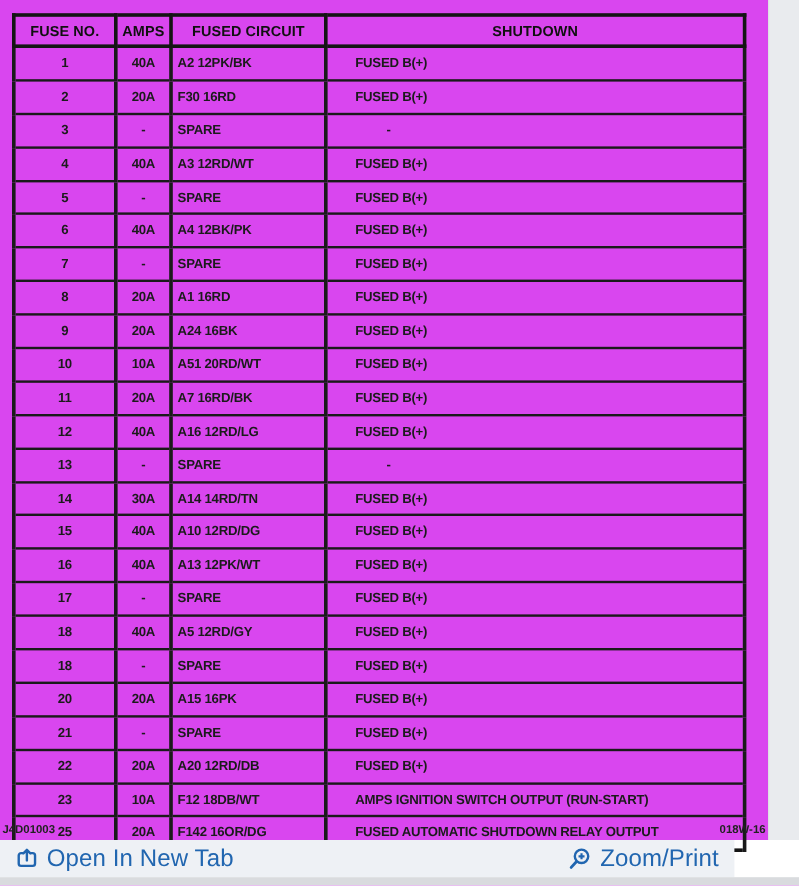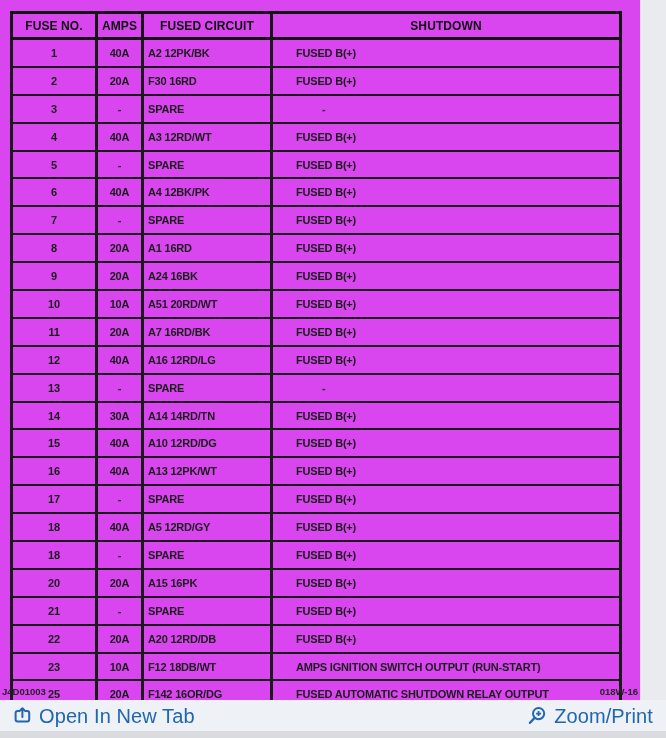--- a/index.html
+++ b/index.html
@@ -40,21 +40,21 @@
   .fuse-table td.col-fn.dash{padding-left:49px;}
 
   .plate-code{
     position:absolute;top:686px;
     font-size:9.5px;font-weight:700;letter-spacing:0;color:#222;
   }
   .plate-code.left{left:2px;}
   .plate-code.right{right:28px;}
 
   .toolbar{
-    position:absolute;left:0;top:700px;width:666px;height:31px;
+    position:absolute;left:0;top:700px;width:612px;height:31px;
     background:#eef1f5;box-sizing:border-box;
     display:flex;align-items:center;justify-content:space-between;
     padding:0 13px;
   }
   .toolbar .link{
     display:flex;align-items:center;gap:7px;
     color:#2166b0;font-size:20px;line-height:1;
     text-decoration:none;cursor:pointer;letter-spacing:.1px;
   }
   .toolbar .link svg{display:block;flex:0 0 auto;}

